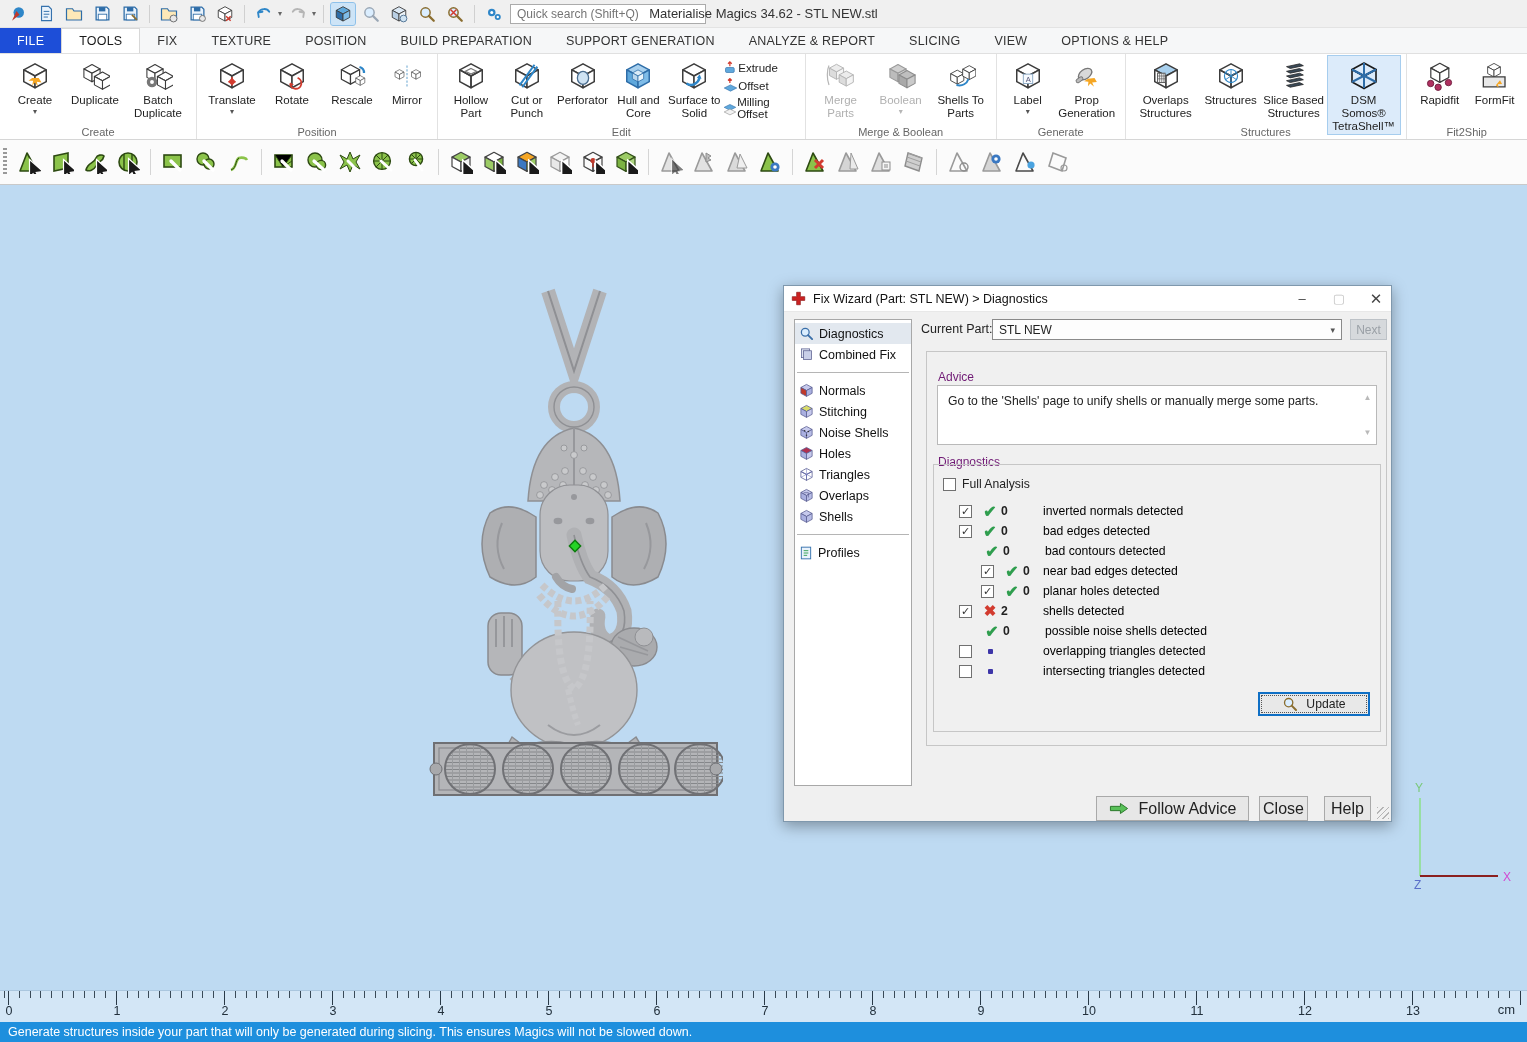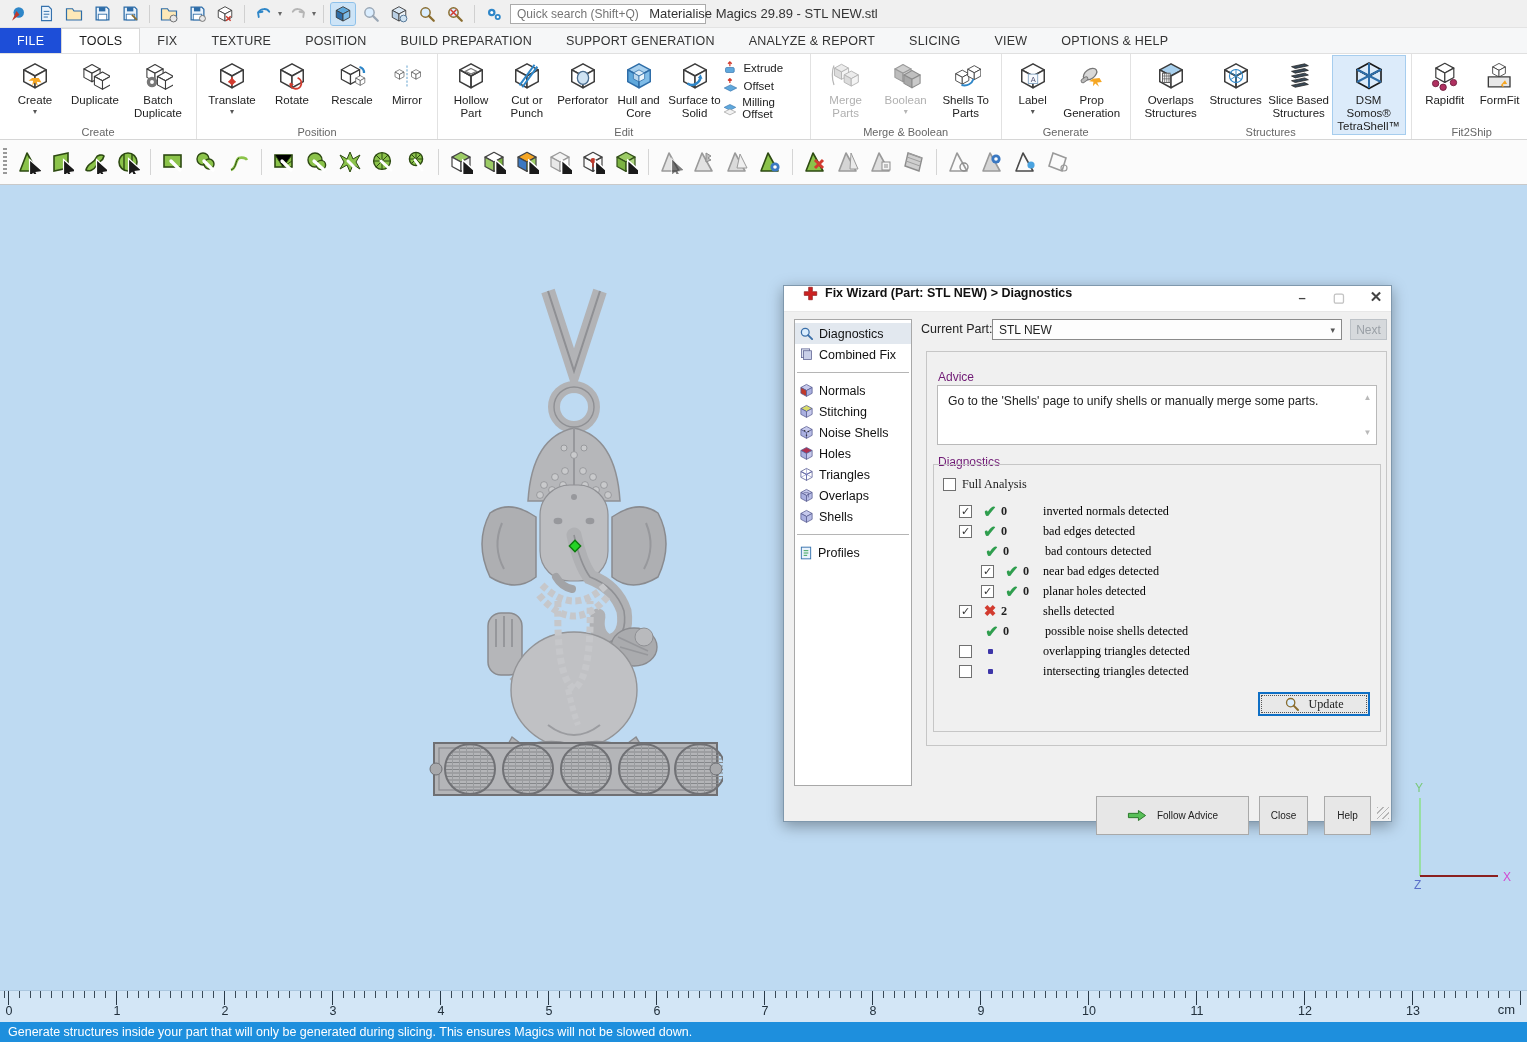--- a/index.html
+++ b/index.html
@@ -32,21 +32,21 @@
   .rgroup { position:relative; display:flex; flex-direction:column; border-right:1px solid #e2e2e2; padding:2px 6px 14px 6px; }
   .rgroup .ritems { display:flex; flex:1; align-items:flex-start; gap:2px; }
   .rgroup .glabel { position:absolute; bottom:1px; left:0; right:0; text-align:center; font-size:11px; color:#666; }
   .ritem { display:flex; flex-direction:column; align-items:center; width:58px; padding-top:3px; text-align:center; }
   .ritem .ric { height:34px; display:flex; align-items:center; justify-content:center; }
   .ritem .rlb { font-size:11.5px; color:#222; line-height:1.15; margin-top:1px; }
   .ritem .caret { font-size:8px; color:#555; }
   .ritem.disabled .rlb { color:#b0b0b0; }
   .ritem.active { background:#dcebfa; outline:1px solid #a6cdee; }
   .rstack { display:flex; flex-direction:column; justify-content:flex-start; gap:3px; padding-top:4px; }
-  .rstackitem { display:flex; align-items:center; gap:5px; font-size:11.5px; color:#222; }
+  .rstackitem { display:flex; align-items:center; font-size:11.5px; color:#222; }
 
   
   #toolbar2 { position:absolute; top:140px; left:0; width:100%; height:45px; background:#fbfbfb;
     border-bottom:1px solid #c9c9c9; display:flex; align-items:center; padding-left:14px; gap:3px; }
   #toolbar2 .grip { position:absolute; left:3px; top:8px; width:4px; height:28px;
     background:repeating-linear-gradient(to bottom,#999 0 2px,transparent 2px 4px); }
   .t2btn { width:30px; height:30px; display:flex; align-items:center; justify-content:center; border-radius:2px; }
   .t2sep { width:1px; height:26px; background:#d5d5d5; margin:0 4px; }
 
   
@@ -64,55 +64,55 @@
   .runit { position:absolute; top:11px; right:12px; font-size:13px; color:#22303c; }
 
   
   #statusbar { position:absolute; top:1022px; left:0; width:100%; height:20px; background:#1e8fdd;
     color:#fff; display:flex; align-items:center; padding-left:8px; font-size:12.5px; }
 
   
   #fixwizard { position:absolute; left:783px; top:285px; width:609px; height:537px; background:#f0f0f0;
     border:1px solid #7f98ad; box-shadow:0 4px 14px rgba(0,0,0,.35); }
   #fw-titlebar { position:absolute; top:0; left:0; right:0; height:26px; background:#ffffff;
-    display:flex; padding-left:19px; gap:7px; border-bottom:1px solid #e8e8e8;font-weight:bold; }
+    display:flex; align-items:center; padding-left:7px; gap:7px; border-bottom:1px solid #e8e8e8; }
   #fw-title { font-size:12.5px; color:#111; flex:1; }
   .fw-ctrl { width:30px; height:22px; display:flex; align-items:center; justify-content:center; color:#444; font-size:13px; }
   .fw-ctrl.max { color:#c3c3c3; }
   #fw-sidebar { position:absolute; left:10px; top:33px; width:118px; height:467px; background:#fff; border:1px solid #a8a8a8; padding-top:3px; }
   .sbitem { display:flex; align-items:center; gap:5px; height:21px; padding-left:4px; font-size:12.5px; color:#111; }
   .sbitem.selected { background:#e2e8ef; }
   .sbsep { height:1px; background:#b5b5b5; margin:7px 2px; }
   #fw-curlabel { position:absolute; left:137px; top:36px; font-size:12.5px; }
   #fw-dd { position:absolute; left:208px; top:33px; width:350px; height:21px; background:#fdfdfd; border:1px solid #8a8a8a;
     display:flex; align-items:center; padding:0 6px; font-size:12px; justify-content:space-between; }
   #fw-next { position:absolute; left:566px; top:33px; width:37px; height:21px; background:#d6d9dc; border:1px solid #bdc2c7;
     color:#9aa0a6; font-size:12px; display:flex; align-items:center; justify-content:center; }
   #fw-outer { position:absolute; left:142px; top:65px; width:461px; height:395px; border:1px solid #c6c6c6; background:#f0f0f0; }
   .grp-label { position:absolute; font-size:12px; color:#701a75; background:#f0f0f0; padding:0 3px; }
   #adv-label { left:8px; top:18px; }
   #adv-box { position:absolute; left:10px; top:33px; width:440px; height:60px; background:#fff; border:1px solid #b9b9b9; padding:8px 20px 0 10px; font-size:12.2px; color:#222; }
   .scrollarr { position:absolute; right:3px; width:11px; height:11px; color:#b9b9b9; font-size:8px; line-height:11px; text-align:center; }
   #diag-label { left:8px; top:103px; }
-  #diag-box { position:absolute; left:6px; top:112px; width:448px; height:268px; border:1px solid #c6c6c6;font-family:Liberation Serif, serif; }
+  #diag-box { position:absolute; left:6px; top:112px; width:448px; height:268px; border:1px solid #c6c6c6; }
   #full-analysis { position:absolute; left:9px; top:12px; display:flex; align-items:center; gap:6px; font-size:12.2px; }
   .cb { width:13px; height:13px; border:1px solid #707070; background:#fff; display:inline-flex; align-items:center; justify-content:center;
     font-size:11px; color:#333; line-height:1; flex:none; }
   .chkrow { position:absolute; height:20px; display:flex; align-items:center; font-size:12.2px; }
   .chkrow .cbc { width:20px; display:flex; }
   .chkrow .stc { width:22px; display:flex; justify-content:center; }
   .chkrow .cnt { width:14px; font-weight:bold; color:#222; }
   .chkrow .lbl { color:#000000; }
   .st-ok { color:#2f9e4e; font-size:16px; font-weight:bold; }
   .st-err { color:#d23b2f; font-size:15px; font-weight:bold; }
   .st-dot { width:5px; height:5px; background:#3d35a8; border-radius:1px; }
   #update-btn { position:absolute; right:10px; bottom:15px; width:112px; height:24px; background:#e8e8e8;
     border:2px solid #0f6fc5; display:flex; align-items:center; justify-content:center; gap:8px; font-size:12.2px; }
   #update-btn .focusring { position:absolute; inset:1px; border:1px dotted #555; pointer-events:none; }
-  .fw-btn { position:absolute; height:39px; background:#e7e7e7; border:1px solid #a9a9a9; display:flex; align-items:center; justify-content:center; font-size:10px; }
+  .fw-btn { position:absolute; height:25px; background:#e7e7e7; border:1px solid #a9a9a9; display:flex; align-items:center; justify-content:center; font-size:16px; }
   #btn-follow { left:312px; top:510px; width:153px; gap:10px; }
   #btn-close { left:475px; top:510px; width:49px; }
   #btn-help { left:540px; top:510px; width:47px; }
   #fw-grip { position:absolute; right:2px; bottom:2px; width:12px; height:12px;
     background:repeating-linear-gradient(135deg,#b5b5b5 0 1px,transparent 1px 4px); }
 
   svg { display:block; }
 </style>
 </head>
 <body>
@@ -247,21 +247,21 @@
           </svg>
         </span>
       <span class="sep"></span>
       <span class="qbtn">
           <svg width="18" height="18" viewBox="0 0 24 24">
             <use href="#gears"></use>
           </svg>
         </span>
       <input id="quick-search" placeholder="Quick search (Shift+Q)" style="">
     </div>
-    <span id="win-title">Materialise Magics 29.89 - STL NEW.stl</span>
+    <span id="win-title">Materialise Magics 34.62 - STL NEW.stl</span>
   </div>
 
   <div id="menubar">
     <span class="mtab file">FILE</span>
     <span class="mtab active">TOOLS</span>
     <span class="mtab">FIX</span>
     <span class="mtab">TEXTURE</span>
     <span class="mtab">POSITION</span>
     <span class="mtab">BUILD PREPARATION</span>
     <span class="mtab">SUPPORT GENERATION</span>

